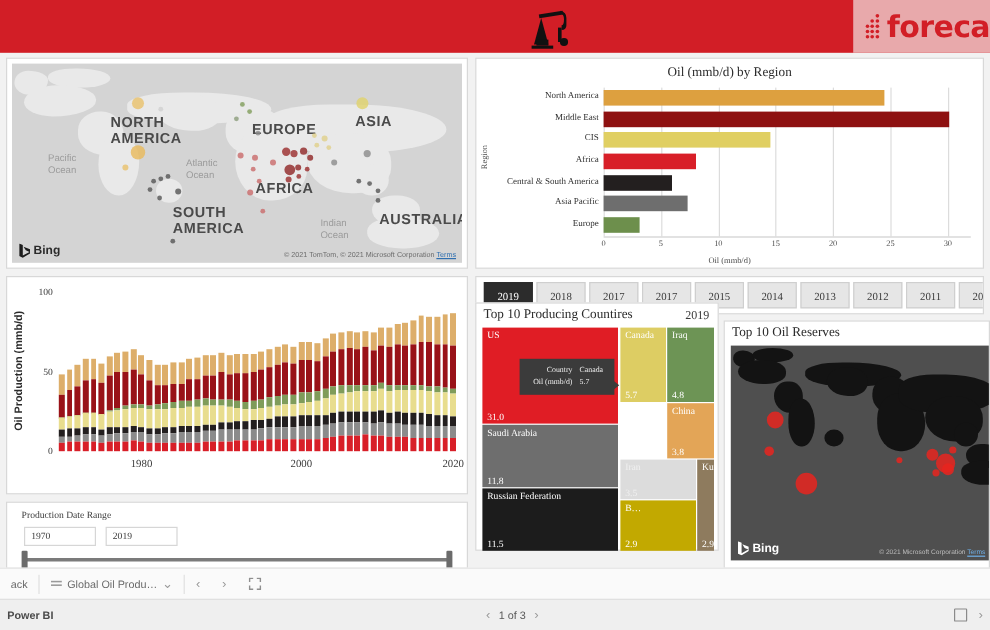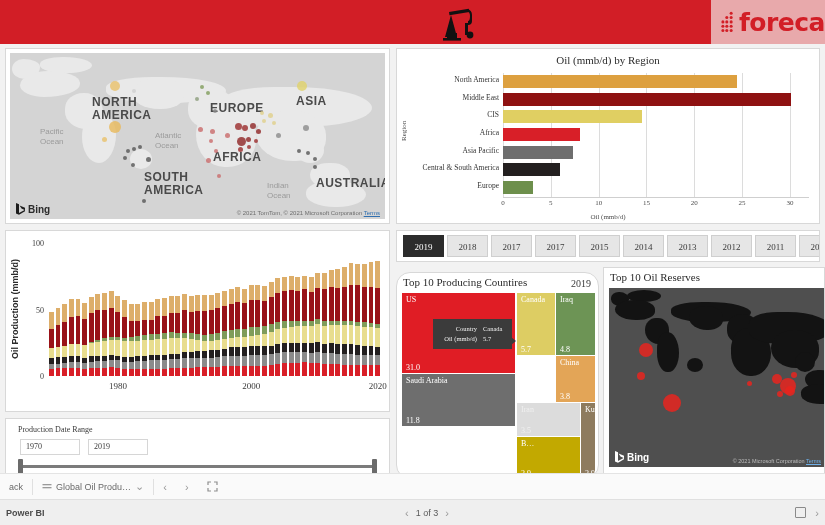--- a/index.html
+++ b/index.html
@@ -146,21 +146,21 @@
     display: flex; gap: 3px; overflow: hidden;
   }
   .year-btn {
     min-width: 41px; height: 22px; line-height: 22px;
     text-align: center; font-size: 9px; color: #3a3a3a;
     background: #e6e6e6; border: 1px solid #cfcfcf; flex: 0 0 auto;
   }
   .year-btn.selected { background: #2c2c2c; color: #fff; border-color: #2c2c2c; }
 
   
-  #tree-card { left: 396px; top: 272px; width: 203px; height: 207px; border-radius: 14px; }
+  #tree-card { left: 396px; top: 252px; width: 203px; height: 207px; }
   .tree-title { position: absolute; left: 6px; top: 3px; font-size: 11px; color: #2b2b2b; }
   .tree-year { position: absolute; right: 7px; top: 5px; font-size: 10px; color: #3a3a3a; }
   .tree-plot { position: absolute; left: 5px; top: 20px; width: 193px; height: 186px; }
   .tile { position: absolute; overflow: hidden; }
   .tile-name {
     position: absolute; left: 4px; top: 2px; font-size: 8px;
     white-space: nowrap;
   }
   .tile-val { position: absolute; left: 4px; bottom: 1px; font-size: 8px; }
   .tooltip {
@@ -357,26 +357,26 @@
         </div>
         <div class="bar-row">
           <div class="bar-label">CIS</div>
           <div class="bar-rect" style="width: 138.656px; background: rgb(224, 207, 98);"></div>
         </div>
         <div class="bar-row">
           <div class="bar-label">Africa</div>
           <div class="bar-rect" style="width: 76.5px; background: rgb(216, 31, 40);"></div>
         </div>
         <div class="bar-row">
+          <div class="bar-label">Central &amp; South America</div>
+          <div class="bar-rect" style="width: 57.375px; background: rgb(35, 31, 31);"></div>
+        </div>
+        <div class="bar-row">
           <div class="bar-label">Asia Pacific</div>
           <div class="bar-rect" style="width: 69.8062px; background: rgb(110, 110, 110);"></div>
-        </div>
-        <div class="bar-row">
-          <div class="bar-label">Central &amp; South America</div>
-          <div class="bar-rect" style="width: 57.375px; background: rgb(35, 31, 31);"></div>
         </div>
         <div class="bar-row">
           <div class="bar-label">Europe</div>
           <div class="bar-rect" style="width: 29.6438px; background: rgb(109, 143, 76);"></div>
         </div>
       </div>
     <div class="bar-axis"></div>
     <div id="bar-ticks">
         <div class="bar-tick" style="left: 106px;">0</div>
         <div class="bar-tick" style="left: 153.812px;">5</div>
@@ -883,20 +883,24 @@
     <div class="tree-title">Top 10 Producing Countires</div>
     <div class="tree-year">2019</div>
     <div class="tree-plot" id="tree-plot">
         <div class="tile" style="left: 0px; top: 0px; width: 113px; height: 80px; background: rgb(224, 29, 37);">
           <div class="tile-name" style="color: rgb(255, 255, 255);">US</div>
           <div class="tile-val" style="color: rgb(255, 255, 255);">31.0</div>
         </div>
         <div class="tile" style="left: 0px; top: 81px; width: 113px; height: 52px; background: rgb(110, 110, 110);">
           <div class="tile-name" style="color: rgb(255, 255, 255);">Saudi Arabia</div>
           <div class="tile-val" style="color: rgb(255, 255, 255);">11.8</div>
+        </div>
+        <div class="tile" style="left: 0px; top: 134px; width: 113px; height: 52px; background: rgb(28, 28, 28);">
+          <div class="tile-name" style="color: rgb(255, 255, 255);">Russian Federation</div>
+          <div class="tile-val" style="color: rgb(255, 255, 255);">11.5</div>
         </div>
         <div class="tile" style="left: 115px; top: 0px; width: 38px; height: 62px; background: rgb(221, 205, 99);">
           <div class="tile-name" style="color: rgb(255, 255, 255);">Canada</div>
           <div class="tile-val" style="color: rgb(255, 255, 255);">5.7</div>
         </div>
         <div class="tile" style="left: 154px; top: 0px; width: 39px; height: 62px; background: rgb(109, 148, 85);">
           <div class="tile-name" style="color: rgb(255, 255, 255);">Iraq</div>
           <div class="tile-val" style="color: rgb(255, 255, 255);">4.8</div>
         </div>
         <div class="tile" style="left: 154px; top: 63px; width: 39px; height: 46px; background: rgb(227, 165, 87);">

